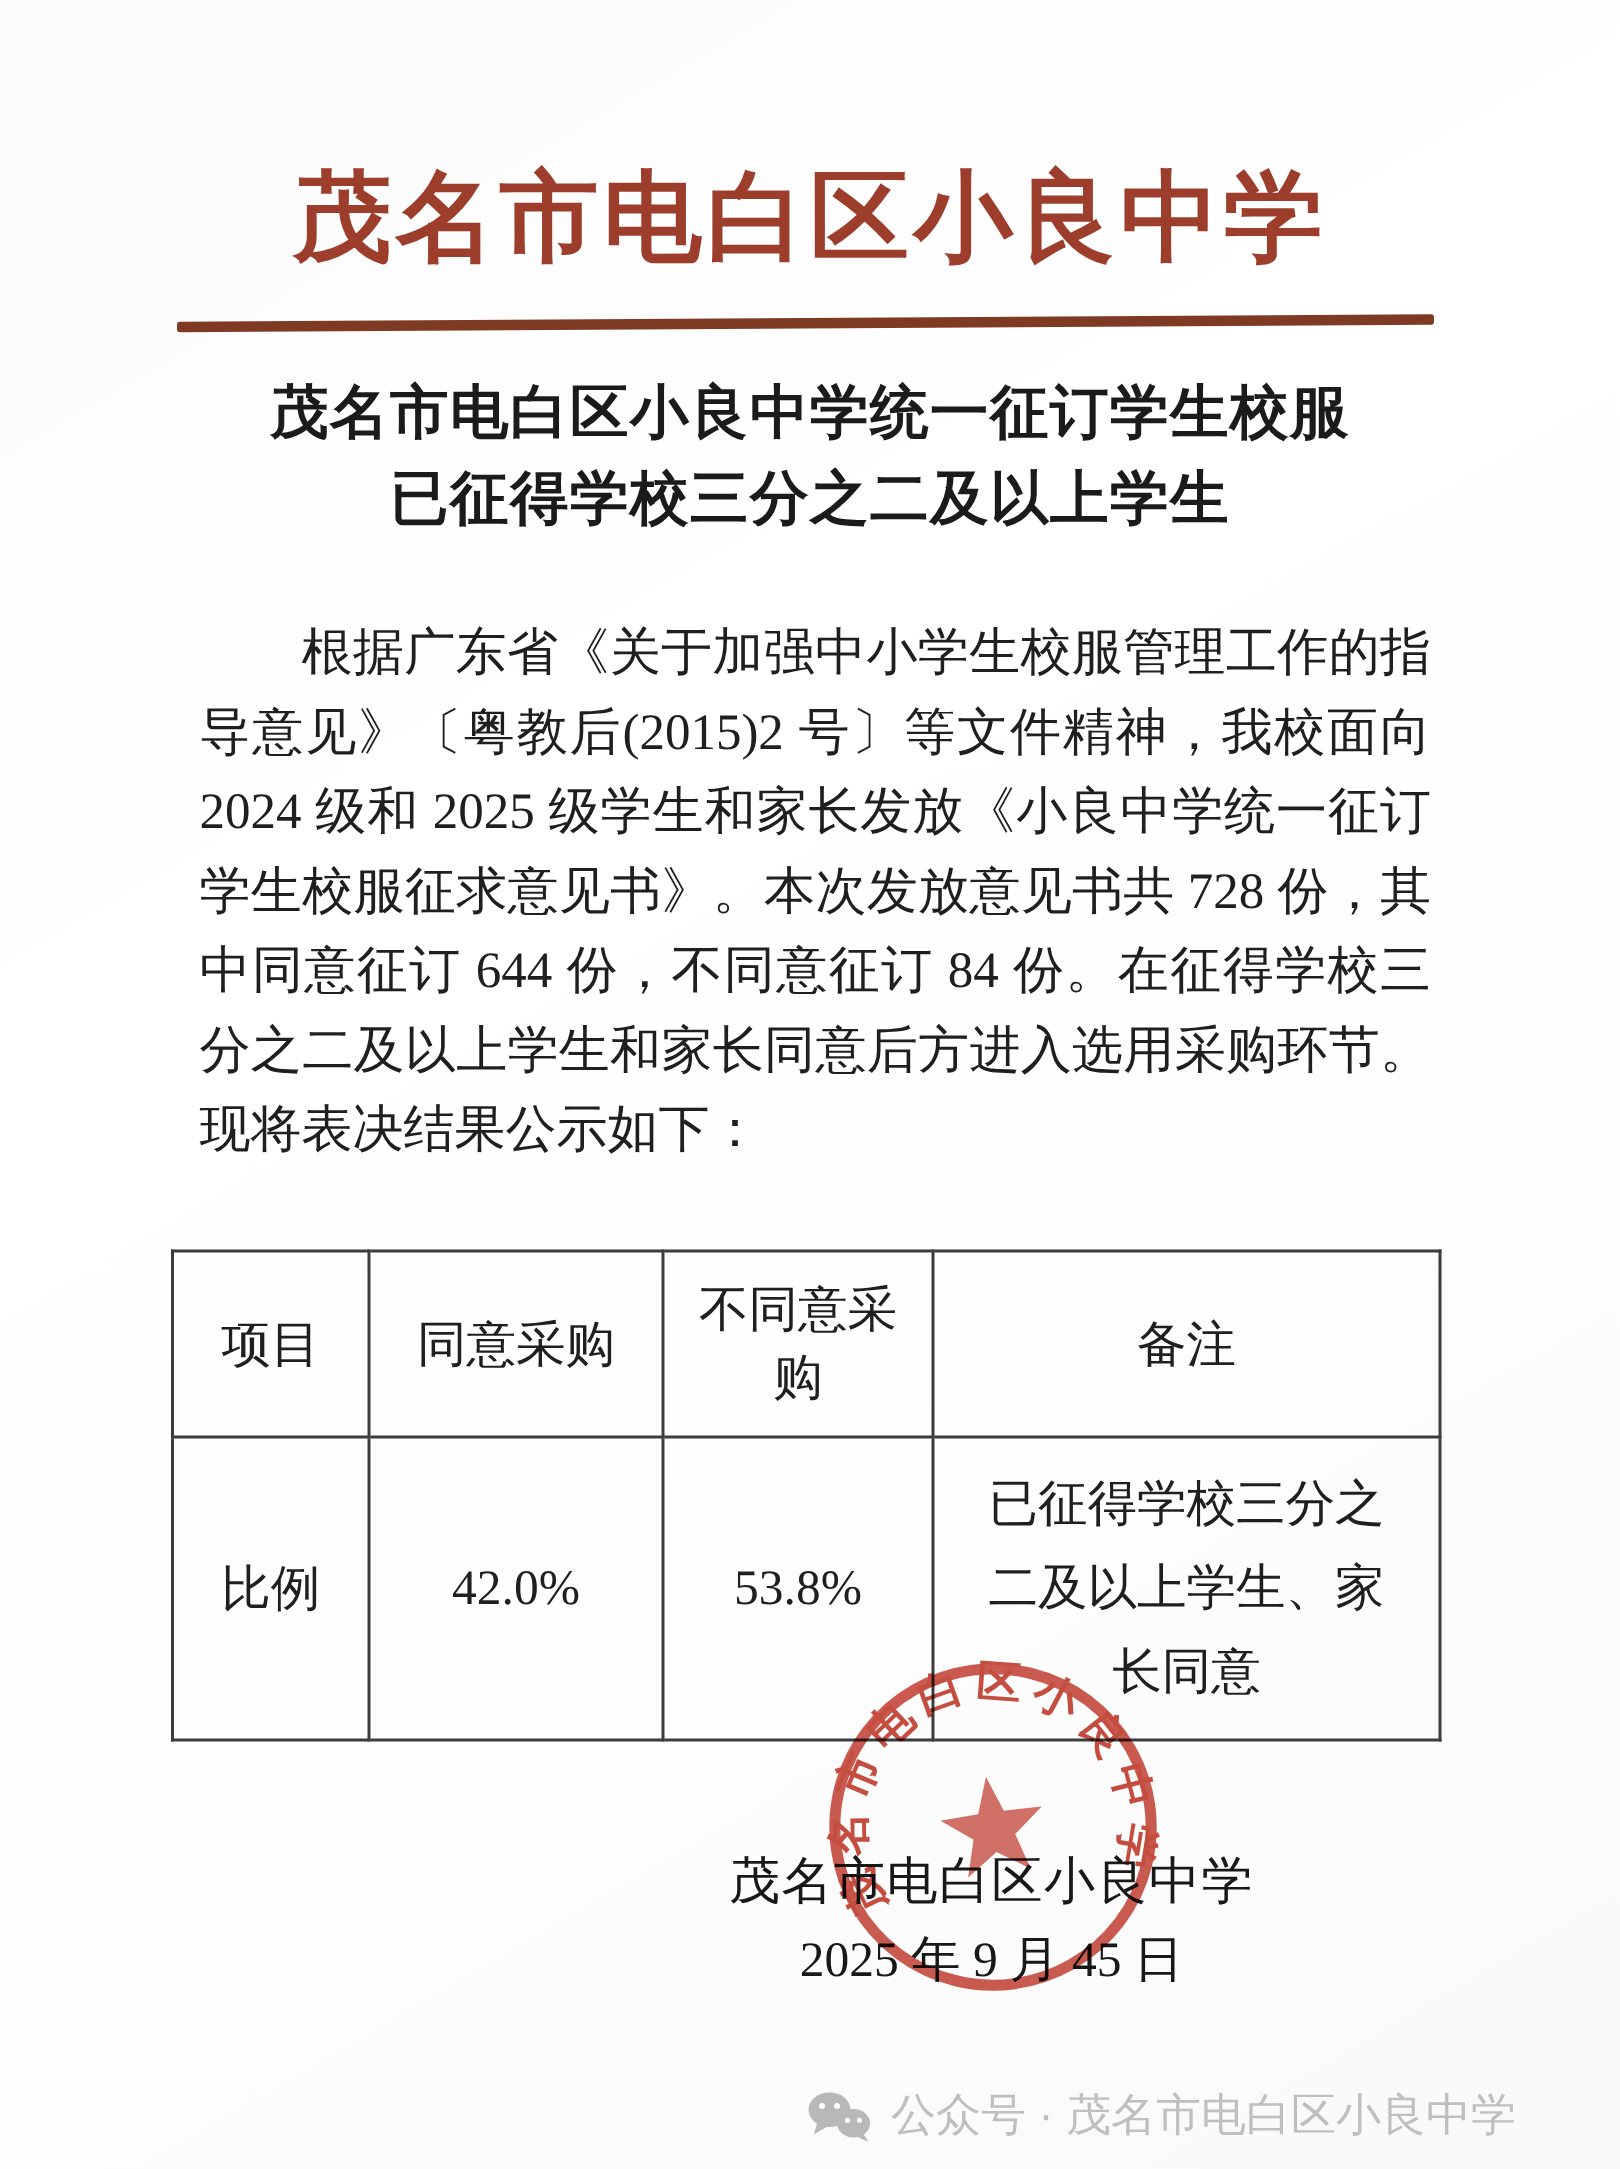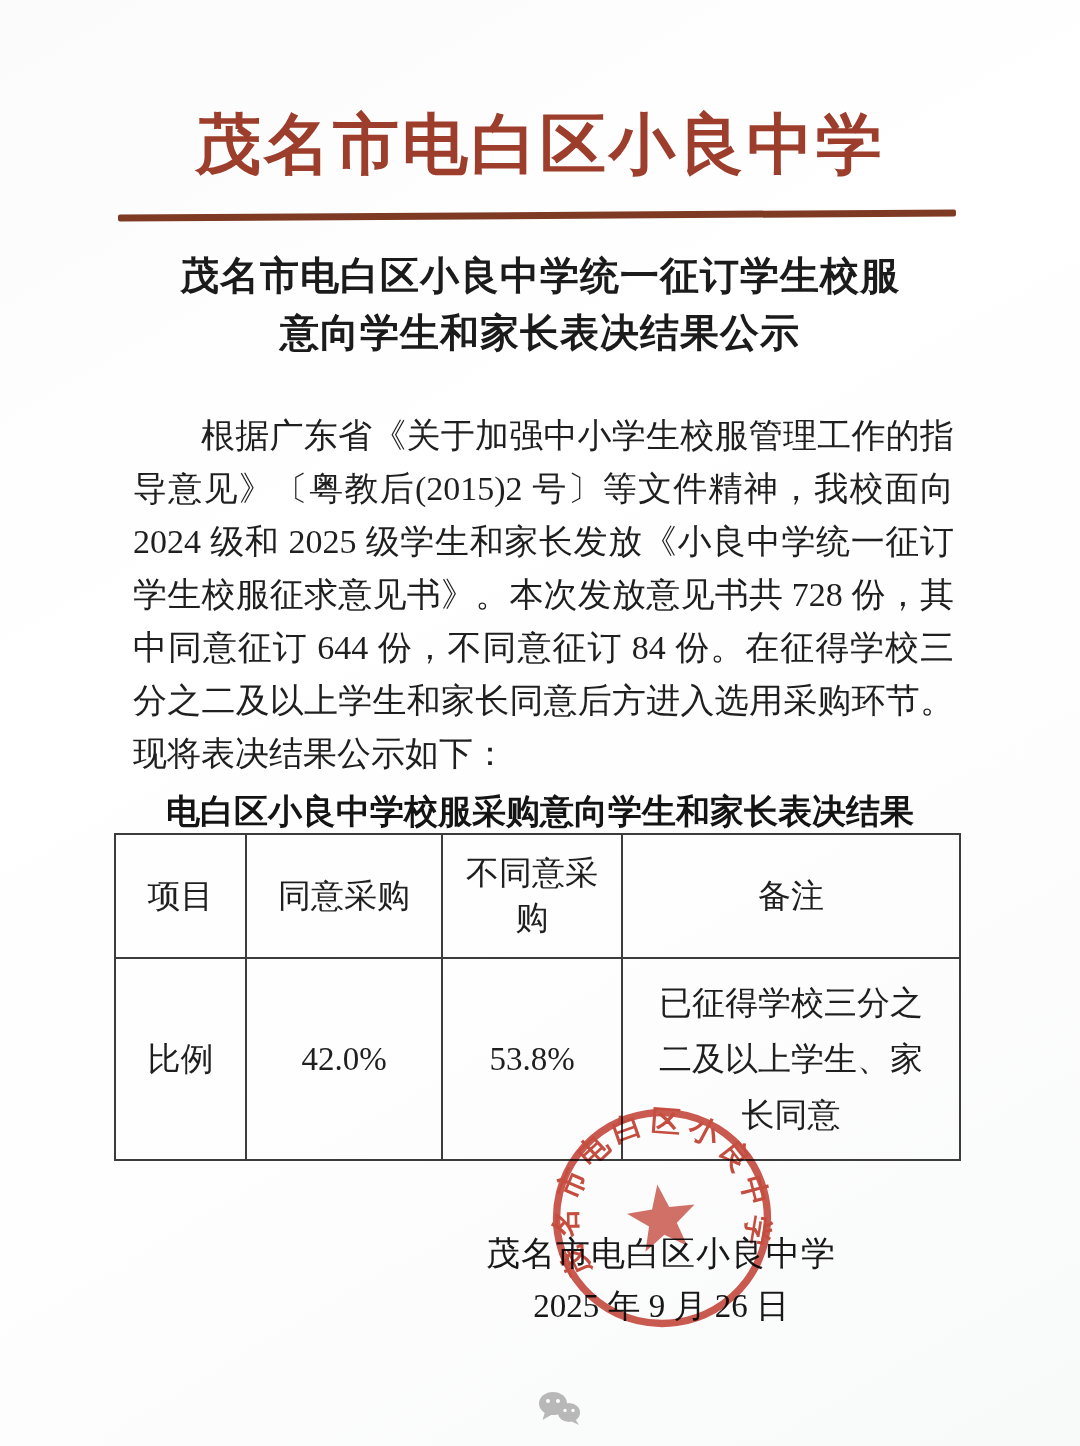--- a/index.html
+++ b/index.html
@@ -89,26 +89,25 @@
 <body>
 
 <div class="paper">
 
   <div class="school-header">茂名市电白区小良中学</div>
 
   <div class="red-rule"></div>
 
   <div class="doc-title">
     <div>茂名市电白区小良中学统一征订学生校服</div>
-    <div>意向学生和家长表决结果公示</div>
+    <div>已征得学校三分之二及以上学生</div>
   </div>
 
   <div class="body-par">根据广东省《关于加强中小学生校服管理工作的指导意见》〔粤教后(2015)2 号〕等文件精神，我校面向 2024 级和 2025 级学生和家长发放《小良中学统一征订学生校服征求意见书》。本次发放意见书共 728 份，其中同意征订 644 份，不同意征订 84 份。在征得学校三分之二及以上学生和家长同意后方进入选用采购环节。现将表决结果公示如下：</div>
 
-  <div class="table-caption">电白区小良中学校服采购意向学生和家长表决结果</div>
 
   <table class="vote">
     <colgroup>
       <col style="width:131px">
         <col style="width:196px">
         <col style="width:180px">
         <col style="width:338px">
     </colgroup>
     <tbody>
       <tr class="hrow">
@@ -123,21 +122,21 @@
         <td>53.8%</td>
         <td>
             <div class="remark-cell">已征得学校三分之二及以上学生、家长同意</div>
           </td>
       </tr>
     </tbody>
   </table>
 
 
   <div class="signature">茂名市电白区小良中学</div>
-  <div class="sig-date">2025 年 9 月 26 日</div>
+  <div class="sig-date">2025 年 9 月 45 日</div>
 
   <svg class="stamp" viewBox="0 0 220 220">
     <circle cx="110" cy="110" r="100" fill="none" stroke="#c23a2c" stroke-width="7" opacity="0.92"></circle>
     <polygon points="110,78 118.2,100.7 142.3,101.5 123.3,116.3 130,139.5 110,126 90,139.5 96.7,116.3 77.7,101.5 101.8,100.7" fill="#c23a2c" opacity="0.8"></polygon>
     <path id="seal-arc" d="M 39,151 A 82,82 0 1 1 181,151" fill="none"></path>
     <text>
       <textPath href="#seal-arc" startOffset="2">茂名市电白区小良中学</textPath>
     </text>
   </svg>
 
@@ -145,15 +144,16 @@
     <svg width="44" height="36" viewBox="0 0 44 34">
       <ellipse cx="15" cy="12.5" rx="14" ry="11.5" fill="#b8b8b8"></ellipse>
       <polygon points="7,21 4.5,29 14,23.5" fill="#b8b8b8"></polygon>
       <circle cx="10" cy="10" r="2" fill="#ffffff"></circle>
       <circle cx="20" cy="10" r="2" fill="#ffffff"></circle>
       <ellipse cx="31" cy="21.5" rx="11" ry="9.5" fill="#b8b8b8"></ellipse>
       <polygon points="37.5,28.5 41,34 33.5,30.5" fill="#b8b8b8"></polygon>
       <circle cx="27" cy="19.5" r="1.7" fill="#ffffff"></circle>
       <circle cx="35" cy="19.5" r="1.7" fill="#ffffff"></circle>
     </svg>
+    <span>公众号 · 茂名市电白区小良中学</span>
   </div>
 
 </div>
 
 </body></html>

